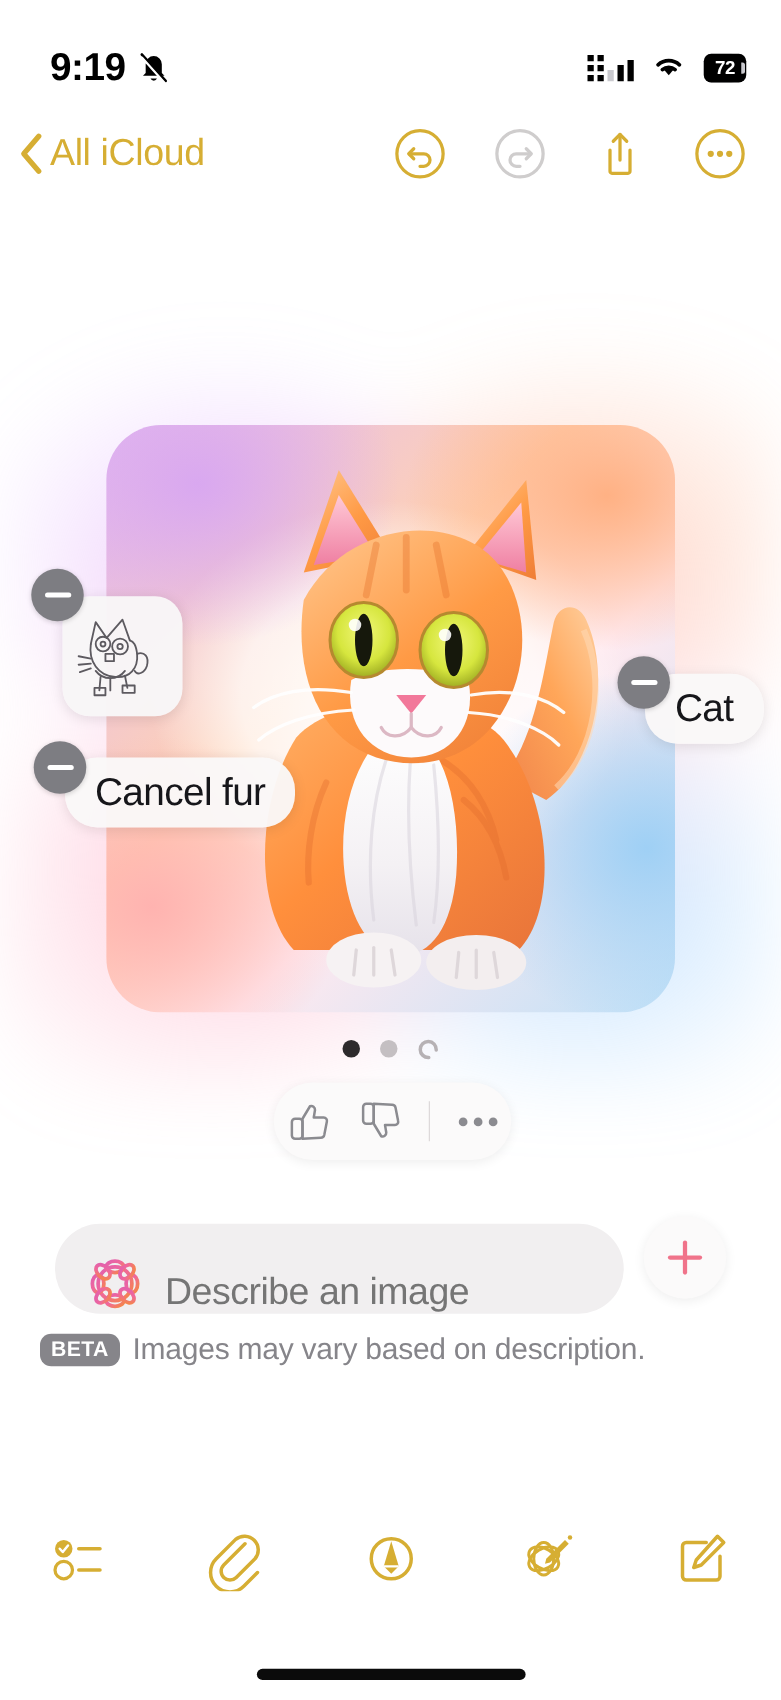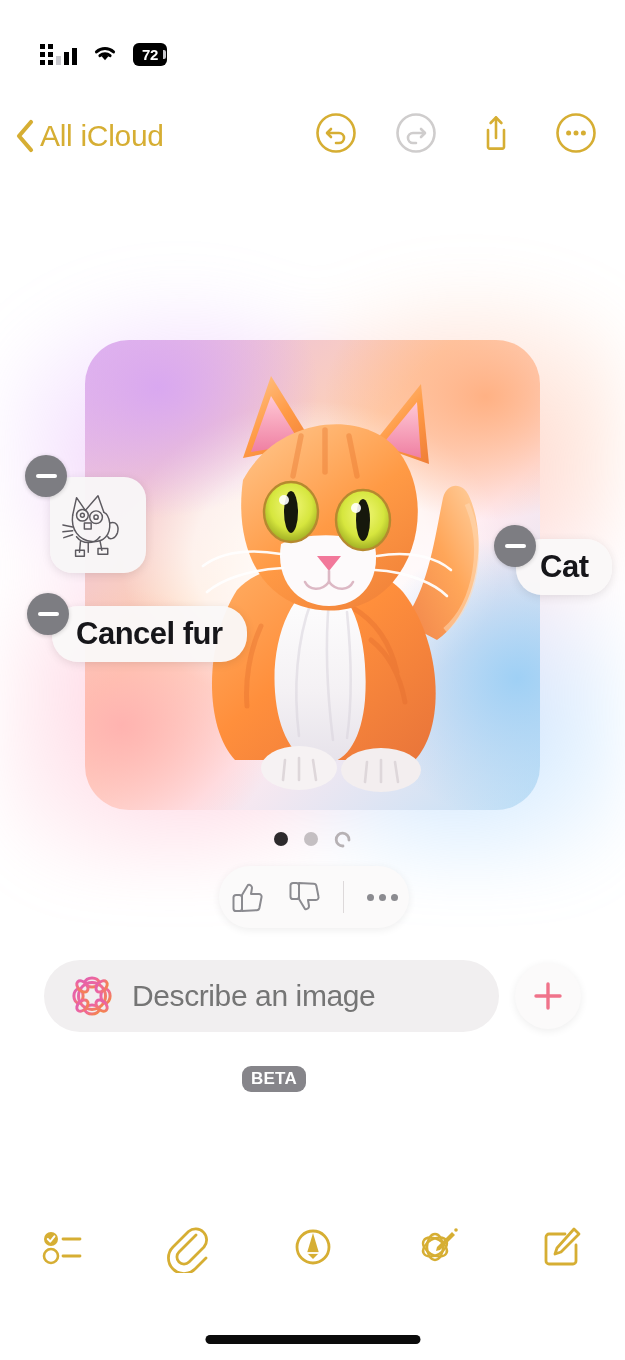--- a/index.html
+++ b/index.html
@@ -41,21 +41,21 @@
   .battery-fill{
     position:absolute; left:0; top:0; height:23px; width:34px;
     background:#000; border-radius:6px;
     display:flex; align-items:center; justify-content:center;
   }
   .battery-text{ font-size:15px; font-weight:800; color:#fff; letter-spacing:-0.3px; }
 
   
   .nav-bar{
     position:absolute; top:92px; left:0; width:625px; height:62px;
-    display:flex; align-items:flex-end; justify-content:space-between;
+    display:flex; align-items:center; justify-content:space-between;
     padding:0 28px 0 14px;
   }
   .nav-back{ display:flex; align-items:center; gap:4px; cursor:pointer; }
   .chev{ width:22px; height:36px; position:relative; }
   .nav-back-label{ font-size:30px; color:#d6ae33; letter-spacing:-0.3px; }
   .nav-actions{ display:flex; align-items:center; gap:38px; }
   .nav-icon{ width:42px; height:42px; }
 
   
   .playground{
@@ -94,21 +94,21 @@
       radial-gradient(ellipse 250px 220px at 8% 82%, #ffb3b0 0%, rgba(255,179,176,0) 62%),
       radial-gradient(ellipse 260px 210px at 50% 46%, #ffffff 0%, rgba(255,255,255,0.72) 46%, rgba(255,255,255,0) 74%),
       linear-gradient(135deg,#e2b9f2 0%,#ffd2b4 40%,#ffe9ef 62%,#bfe0f7 100%);
   }
   .cat-svg{ position:absolute; inset:0; width:100%; height:100%; }
 
   
   .chip{
     position:absolute; display:flex; align-items:center;
     background:rgba(250,248,248,0.96); border-radius:26px;
-    padding:10px 24px; font-size:31px; font-weight:700; color:#16161a;
+    padding:10px 24px; font-size:31px; font-weight:400; color:#16161a;
     letter-spacing:-0.5px; box-shadow:0 2px 10px rgba(0,0,0,0.10);
     cursor:pointer; white-space:nowrap;
   }
   .chip-sketch{
     position:absolute; width:96px; height:96px; border-radius:22px;
     background:rgba(248,246,247,0.97); box-shadow:0 2px 10px rgba(0,0,0,0.10);
     display:flex; align-items:center; justify-content:center; cursor:pointer;
   }
   .minus-btn{
     position:absolute; width:42px; height:42px; border-radius:50%;
@@ -137,21 +137,21 @@
   .fb-dots{ display:flex; gap:5px; cursor:pointer; }
   .fb-dots i{ width:7px; height:7px; border-radius:50%; background:#8b8b90; }
 
   
   .prompt-row{
     position:absolute; top:760px; left:0; width:625px;
     display:flex; align-items:center; gap:16px; padding:0 44px;
   }
   .prompt-field{
     flex:1; height:72px; background:#f1eff0; border-radius:36px;
-    display:flex; align-items:center; gap:16px; padding:0 24px; cursor:text;
+    display:flex; align-items:flex-end; gap:16px; padding:0 24px; cursor:text;margin-top:19px;
   }
   .ai-icon{ width:48px; height:48px; flex:none; }
   .prompt-placeholder{
     font-size:30px; color:#a8a5a9; letter-spacing:-0.4px;
     font-family:"Liberation Sans", sans-serif; background:none; border:none;
     outline:none; width:100%;
   }
   .add-btn{
     width:66px; height:66px; border-radius:50%; background:#fbfafa; flex:none;
     display:flex; align-items:center; justify-content:center; cursor:pointer;
@@ -178,20 +178,31 @@
   .bar-icon{ width:52px; height:52px; cursor:pointer; }
   .home-indicator{
     position:absolute; bottom:16px; left:50%; transform:translateX(-50%);
     width:215px; height:9px; border-radius:5px; background:#0b0b0b;
   }
 </style>
 </head>
 <body>
 
 <div class="status-bar">
+  <div class="status-left">
+    <span class="status-time">9:19</span>
+    <span class="silent-icon">
+      <svg viewBox="0 0 24 26" width="26" height="28">
+        <path d="M6 17 L6 10.5 a6 6 0 0 1 12 0 L18 17 l2 2.2 L4 19.2 Z" fill="#000"></path>
+        <path d="M9.6 21.2 a2.6 2.6 0 0 0 4.8 0 Z" fill="#000"></path>
+        <line x1="3.2" y1="3.4" x2="20.8" y2="23" stroke="#000" stroke-width="2.1" stroke-linecap="round"></line>
+        <line x1="3.2" y1="5.6" x2="20.8" y2="25.2" stroke="#fff" stroke-width="1.6" stroke-linecap="round"></line>
+      </svg>
+    </span>
+  </div>
   <div class="status-right">
     <span class="signal">
       <span class="sig-dots">
           <i></i>
           <i></i>
           <i></i>
           <i></i>
           <i></i>
           <i></i>
         </span>
@@ -472,20 +483,21 @@
     <div class="add-btn">
       <svg viewBox="0 0 36 36" width="36" height="36">
         <line x1="18" y1="6" x2="18" y2="30" stroke="#f0738a" stroke-width="3.4" stroke-linecap="round"></line>
         <line x1="6" y1="18" x2="30" y2="18" stroke="#f0738a" stroke-width="3.4" stroke-linecap="round"></line>
       </svg>
     </div>
   </div>
 
   <div class="beta-row">
     <span class="beta-badge">BETA</span>
+    <span class="beta-text">Images may vary based on description.</span>
   </div>
 </div>
 
 <div class="bottom-bar">
   <span class="bar-icon">
     <svg viewBox="0 0 52 52" width="52" height="52">
       <circle cx="13" cy="18" r="7" fill="#d6ae33"></circle>
       <path d="M9.8 18 L12.2 20.6 L16.4 15.4" stroke="#fff" stroke-width="2" fill="none" stroke-linecap="round" stroke-linejoin="round"></path>
       <circle cx="13" cy="35" r="7" stroke="#d6ae33" stroke-width="2.6" fill="none"></circle>
       <line x1="25" y1="18" x2="42" y2="18" stroke="#d6ae33" stroke-width="2.8" stroke-linecap="round"></line>

